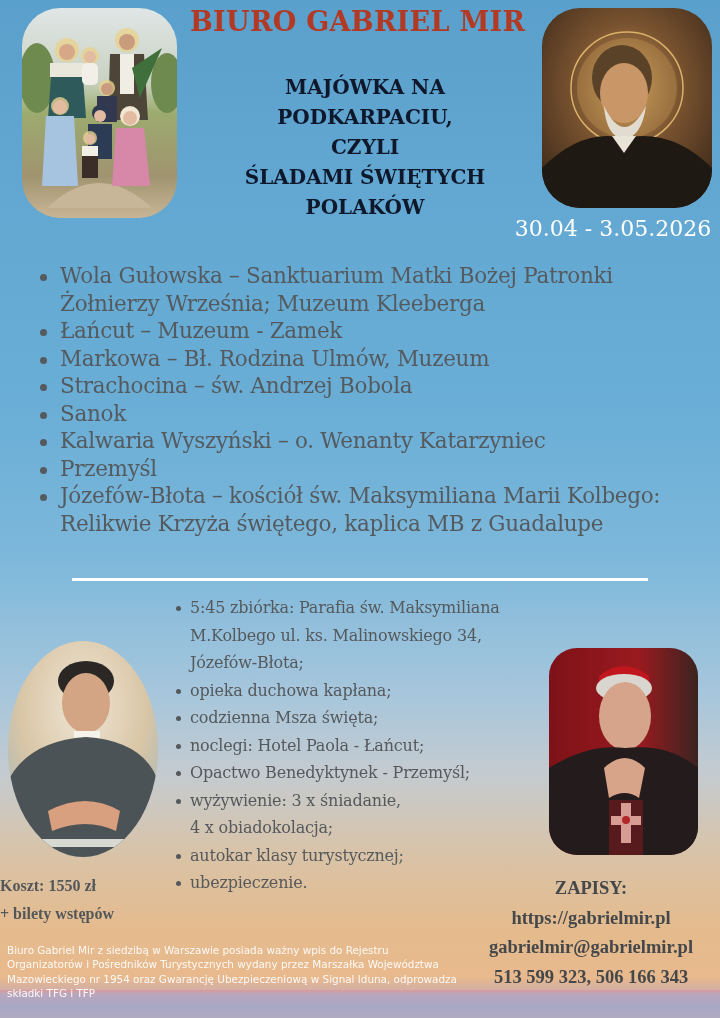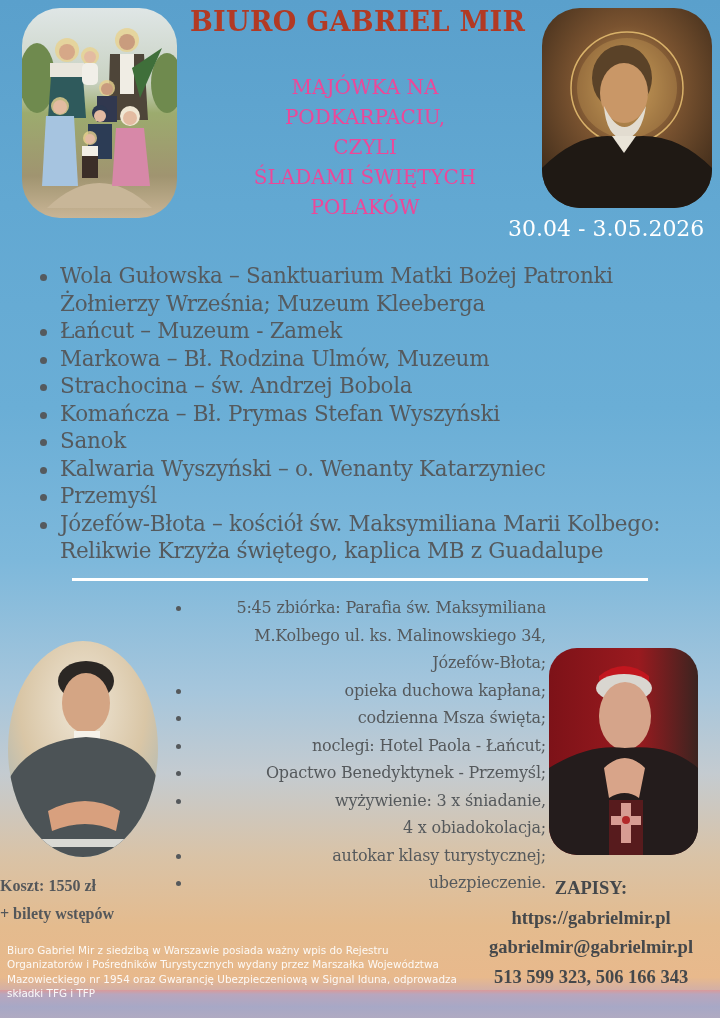--- a/index.html
+++ b/index.html
@@ -15,27 +15,27 @@
     background: linear-gradient(180deg, #d99a9a 0%, #b9a6bd 15%, #a7a8c6 60%, #b0aac2 100%);
   }
   .title {
     position: absolute; left: 190px; width: 340px; top: 6px;
     text-align: left; color: #b23a24; font-weight: bold;
     font-size: 27px; letter-spacing: 0.3px;
     font-family: "DejaVu Serif", serif;
   }
   .subtitle {
     position: absolute; left: 200px; width: 330px; top: 72px;
-    text-align: center; color: #ec4899; font-weight: normal;
+    text-align: center; color: #0f172a; font-weight: bold;
     font-size: 20px; line-height: 30px;
   }
   .subtitle div { white-space: nowrap; }
   .date {
     position: absolute; left: 508px; top: 216px; width: 210px;
-    color: #ffffff; font-size: 22px; text-align: left;
+    color: #ffffff; font-size: 22px; text-align: center;
   }
   .photo {
     position: absolute; overflow: hidden;
   }
   .photo svg { display: block; width: 100%; height: 100%; }
   .p-ulma { left: 22px; top: 8px; width: 155px; height: 210px; border-radius: 38px; }
   .p-bobola { left: 542px; top: 8px; width: 170px; height: 200px; border-radius: 38px; }
   .p-kalinowski { left: 8px; top: 641px; width: 150px; height: 216px; border-radius: 50%; }
   .p-wyszynski { left: 549px; top: 648px; width: 149px; height: 207px; border-radius: 28px; }
 
@@ -52,21 +52,21 @@
   }
   .divider {
     position: absolute; left: 72px; top: 578px; width: 576px; height: 3px;
     background: #ffffff;
   }
   .info-list {
     position: absolute; left: 176px; top: 594px; width: 370px;
     margin: 0; padding: 0; list-style: none;
     color: #55595c; font-size: 16px; line-height: 27.5px;
   }
-  .info-list li { position: relative; padding-left: 14px; white-space: nowrap; letter-spacing: -0.2px; text-align: right; }
+  .info-list li { position: relative; padding-left: 14px; white-space: nowrap; letter-spacing: -0.2px; }
   .info-list li::before {
     content: ""; position: absolute; left: 0px; top: 12px;
     width: 5px; height: 5px; border-radius: 50%; background: #55595c;
   }
   .info-list li.cont::before { display: none; }
   .cost {
     position: absolute; left: 0px; top: 872px; width: 170px;
     text-align: left; color: #54575a; font-size: 16px; line-height: 28px;
     font-family: "Liberation Serif", serif; font-weight: bold;
   }
@@ -180,23 +180,20 @@
     <div>Żołnierzy Września; Muzeum Kleeberga</div>
   </li>
   <li>
       <div>Łańcut – Muzeum - Zamek</div>
     </li>
   <li>
       <div>Markowa – Bł. Rodzina Ulmów, Muzeum</div>
     </li>
   <li>
       <div>Strachocina – św. Andrzej Bobola</div>
-    </li>
-  <li>
-      <div>Komańcza – Bł. Prymas Stefan Wyszyński</div>
     </li>
   <li>
       <div>Sanok</div>
     </li>
   <li>
       <div>Kalwaria Wyszyński – o. Wenanty Katarzyniec</div>
     </li>
   <li>
       <div>Przemyśl</div>
     </li>

